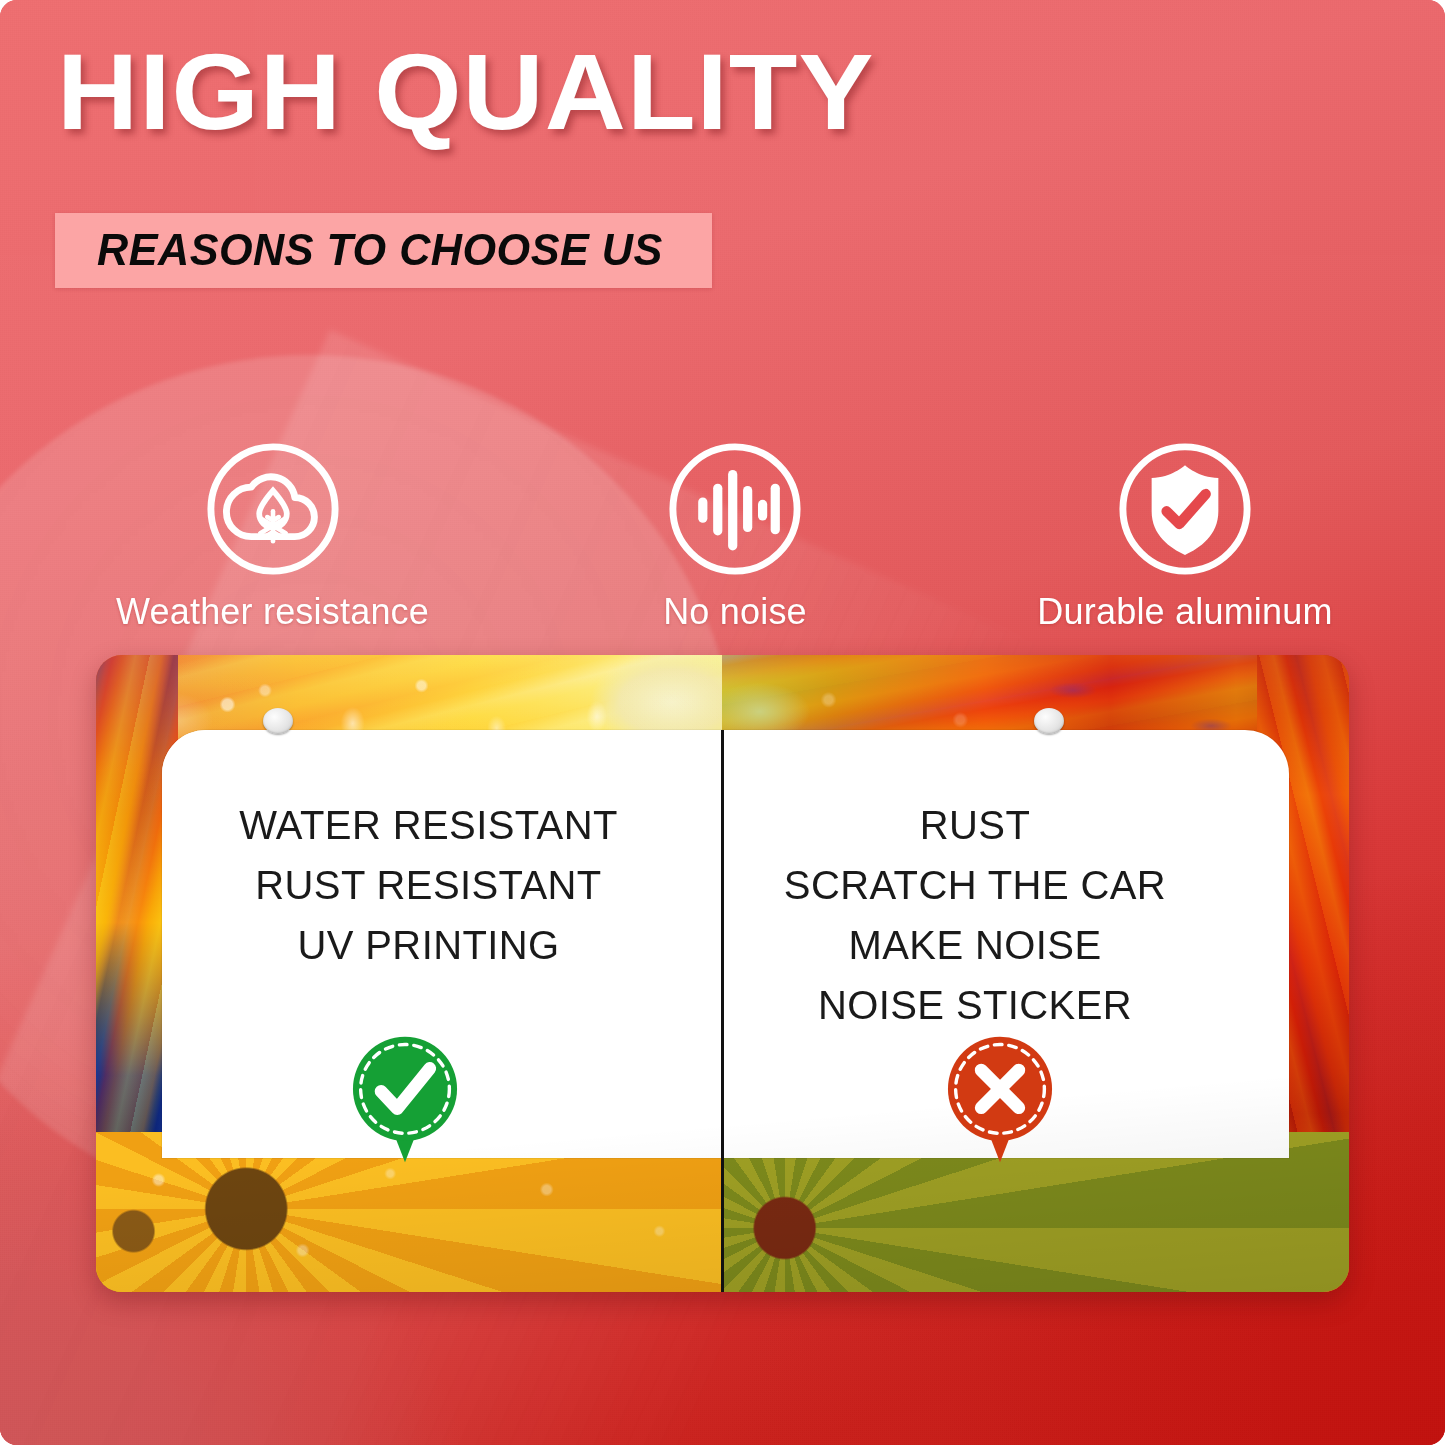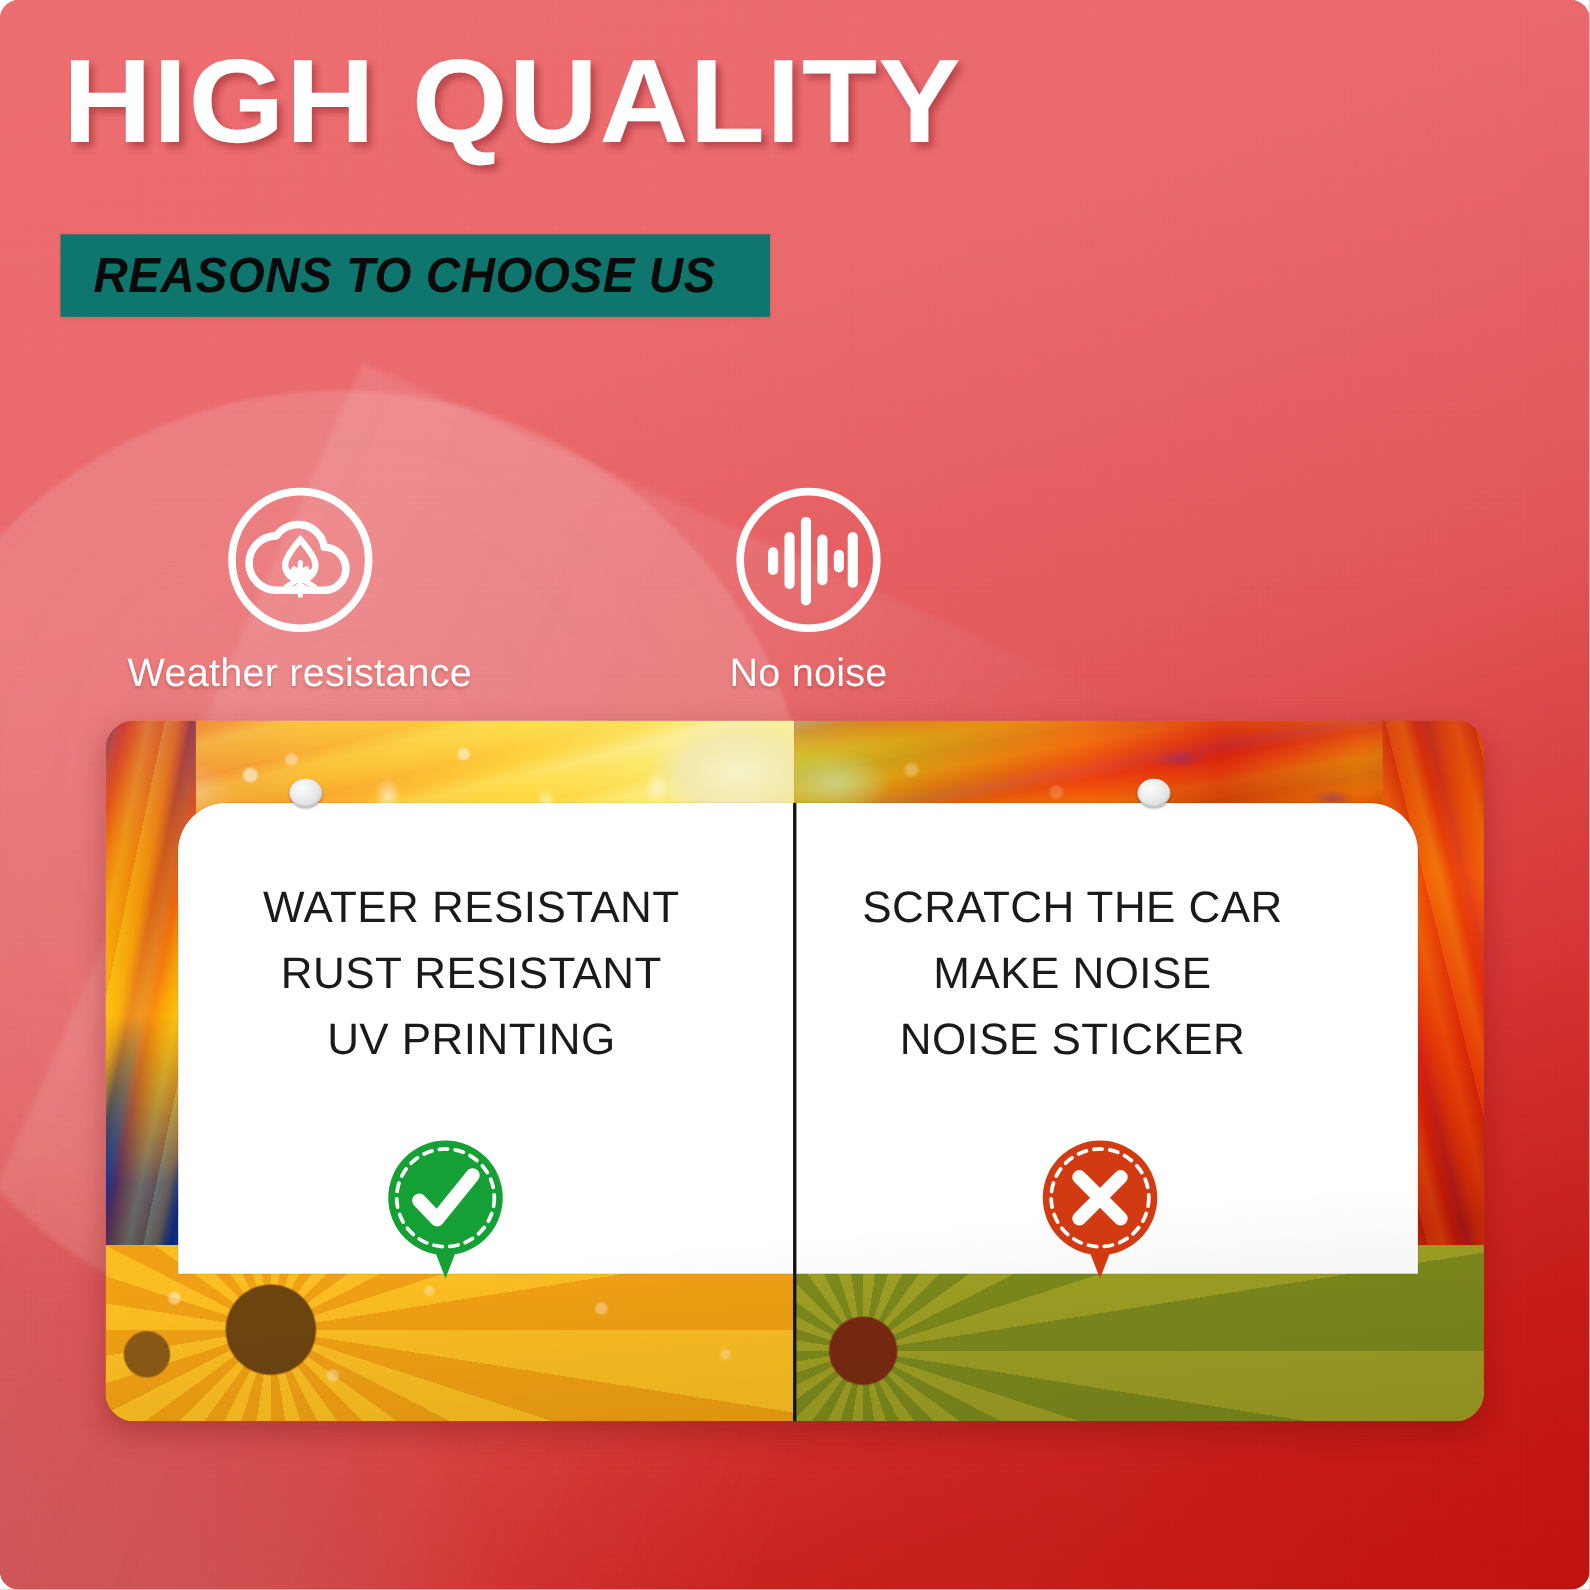--- a/index.html
+++ b/index.html
@@ -109,22 +109,22 @@
     transform: scaleX(1.04);
     transform-origin: left top;
     text-shadow: 4px 5px 7px rgba(120,20,25,0.42);
     white-space: nowrap;
   }
 
   .subbar {
     position: absolute;
     left: 55px;
     top: 213px;
-    background: #0f766e;
-    padding: 14px 26px 16px 30px;
+    background: #fca5a5;
+    padding: 14px 26px 16px 42px;
     box-shadow: 0 1px 4px rgba(120,20,25,0.18);
   }
   .subbar-text {
     font-size: 45px;
     line-height: 1;
     font-weight: 700;
     font-style: italic;
     color: #0a0a0a;
     letter-spacing: 0.5px;
     font-family: "Liberation Sans Narrow", "Liberation Sans", sans-serif;
@@ -443,20 +443,28 @@
           <rect x="41" y="38" width="8" height="45" rx="4"></rect>
           <rect x="54" y="26" width="8" height="70" rx="4"></rect>
           <rect x="67" y="40" width="8" height="40" rx="4"></rect>
           <rect x="80" y="52" width="8" height="18" rx="4"></rect>
           <rect x="91" y="38" width="8" height="44" rx="4"></rect>
         </g>
       </svg>
       <div class="flabel">No noise</div>
     </div>
 
+    <div class="feature">
+      <svg class="ficon" viewBox="0 0 120 120">
+        <circle cx="60" cy="60" r="54" fill="none" stroke="#ffffff" stroke-width="6"></circle>
+        <path d="M60 22 C60 22 48 33 31 33 L31 62 C31 83 47 94 60 100 C73 94 89 83 89 62 L89 33 C72 33 60 22 60 22 Z" fill="#ffffff"></path>
+        <path d="M44 62 L55 73 L78 47" fill="none" stroke="#e5484c" stroke-width="9" stroke-linecap="round" stroke-linejoin="round"></path>
+      </svg>
+      <div class="flabel">Durable aluminum</div>
+    </div>
 
   </div>
 
   <div class="plate-wrap">
 
     <div class="plate-half half-left">
       <div class="art-top-l"></div>
       <div class="art-left-l"></div>
       <div class="art-bot-l"></div>
       <div class="insert insert-l"></div>
@@ -477,20 +485,21 @@
   <div class="hole hole-l"></div>
   <div class="hole hole-r"></div>
 
   <div class="col col-l">
     <div class="col-line">WATER RESISTANT</div>
     <div class="col-line">RUST RESISTANT</div>
     <div class="col-line">UV PRINTING</div>
   </div>
 
   <div class="col col-r">
+    <div class="col-line">RUST</div>
     <div class="col-line">SCRATCH THE CAR</div>
     <div class="col-line">MAKE NOISE</div>
     <div class="col-line">NOISE STICKER</div>
   </div>
 
   <svg class="badge badge-yes" viewBox="0 0 128 150">
     <path d="M64 148 L50 112 L78 112 Z" fill="#15A035"></path>
     <circle cx="64" cy="62" r="61" fill="#15A035"></circle>
     <circle cx="64" cy="62" r="52" fill="none" stroke="#ffffff" stroke-width="4" stroke-dasharray="9 8" stroke-linecap="round"></circle>
     <path d="M36 65 L55 85 L93 38" fill="none" stroke="#ffffff" stroke-width="15" stroke-linecap="round" stroke-linejoin="round"></path>

